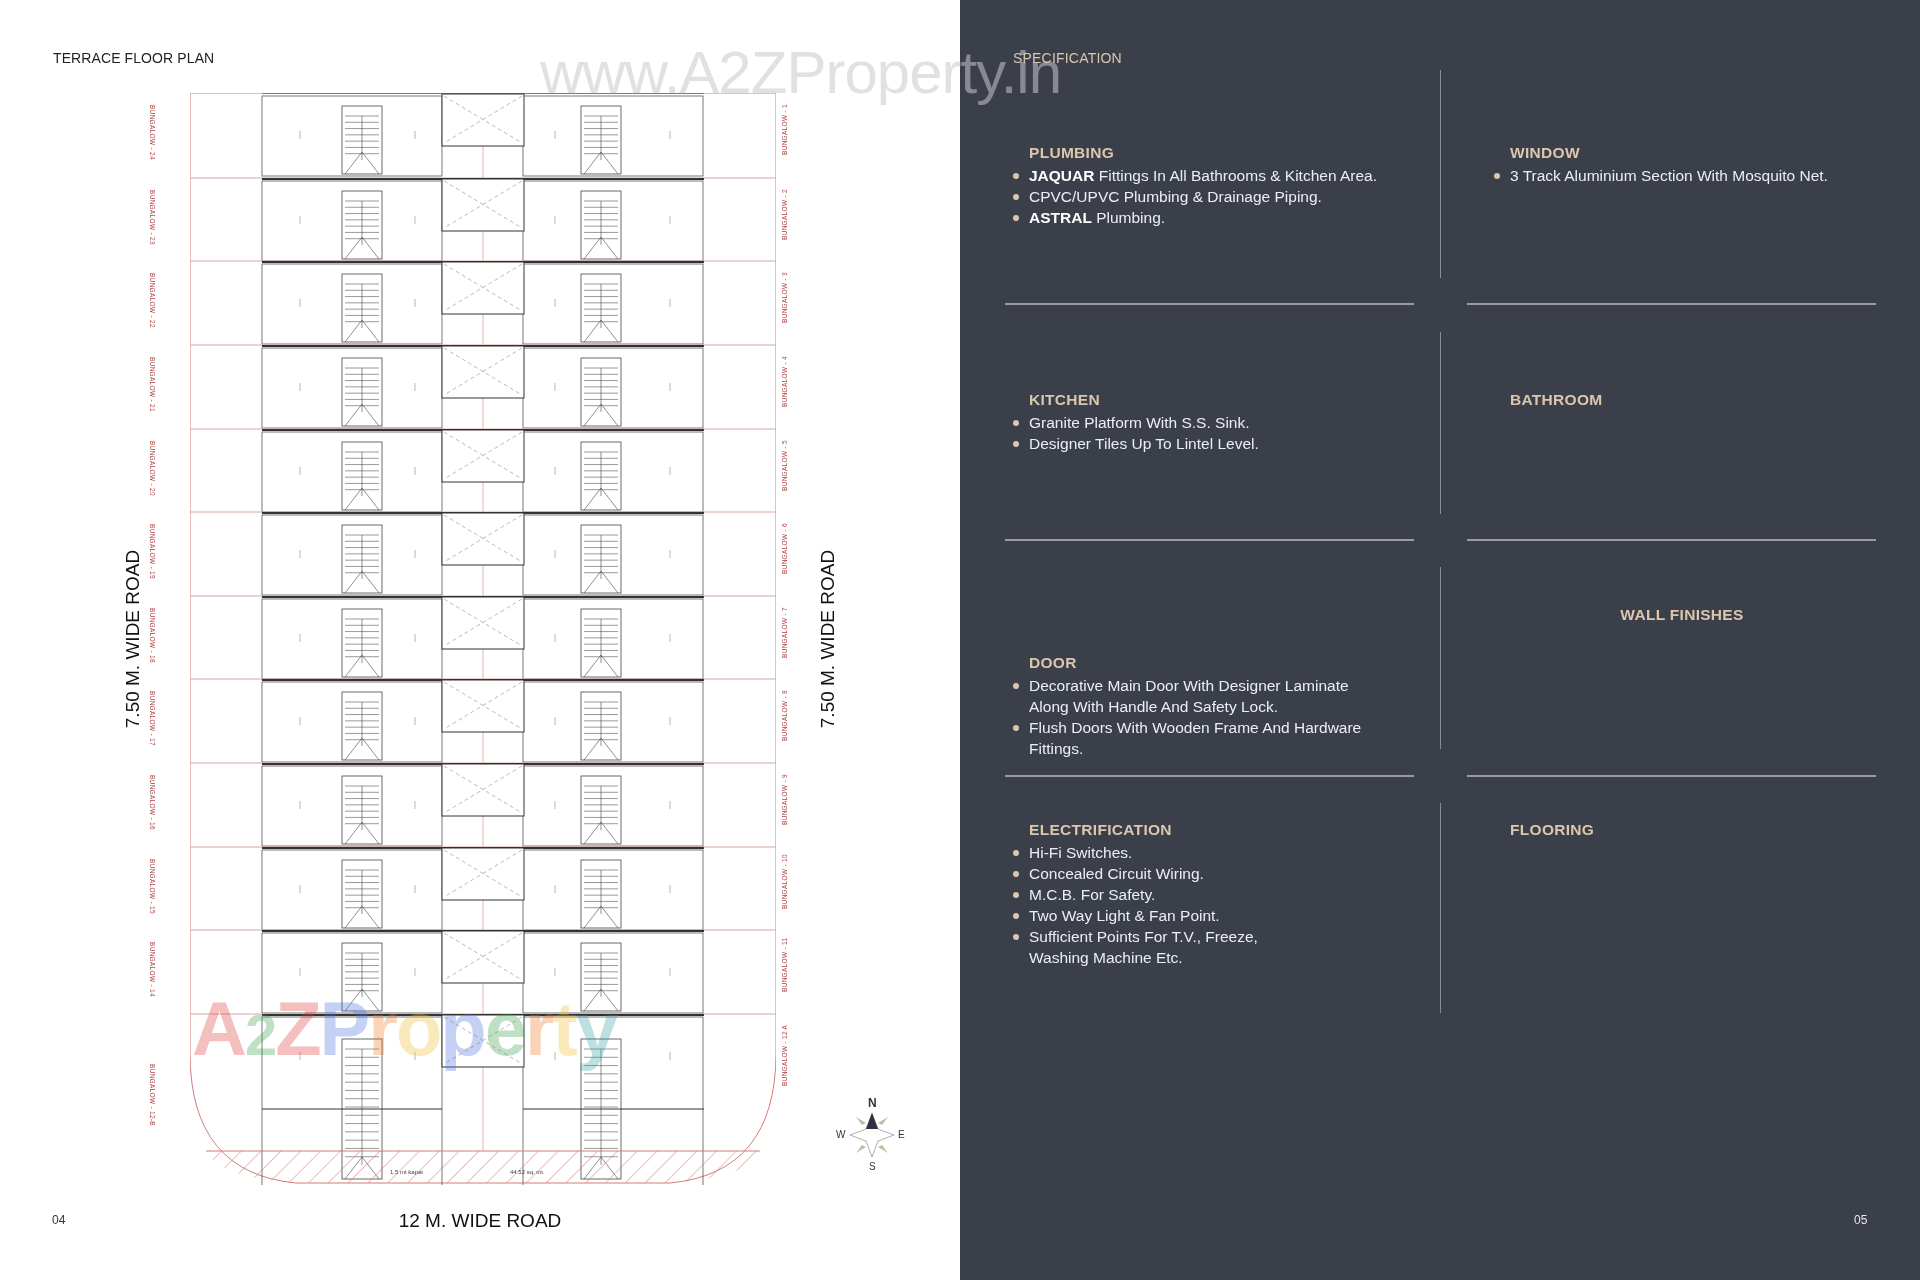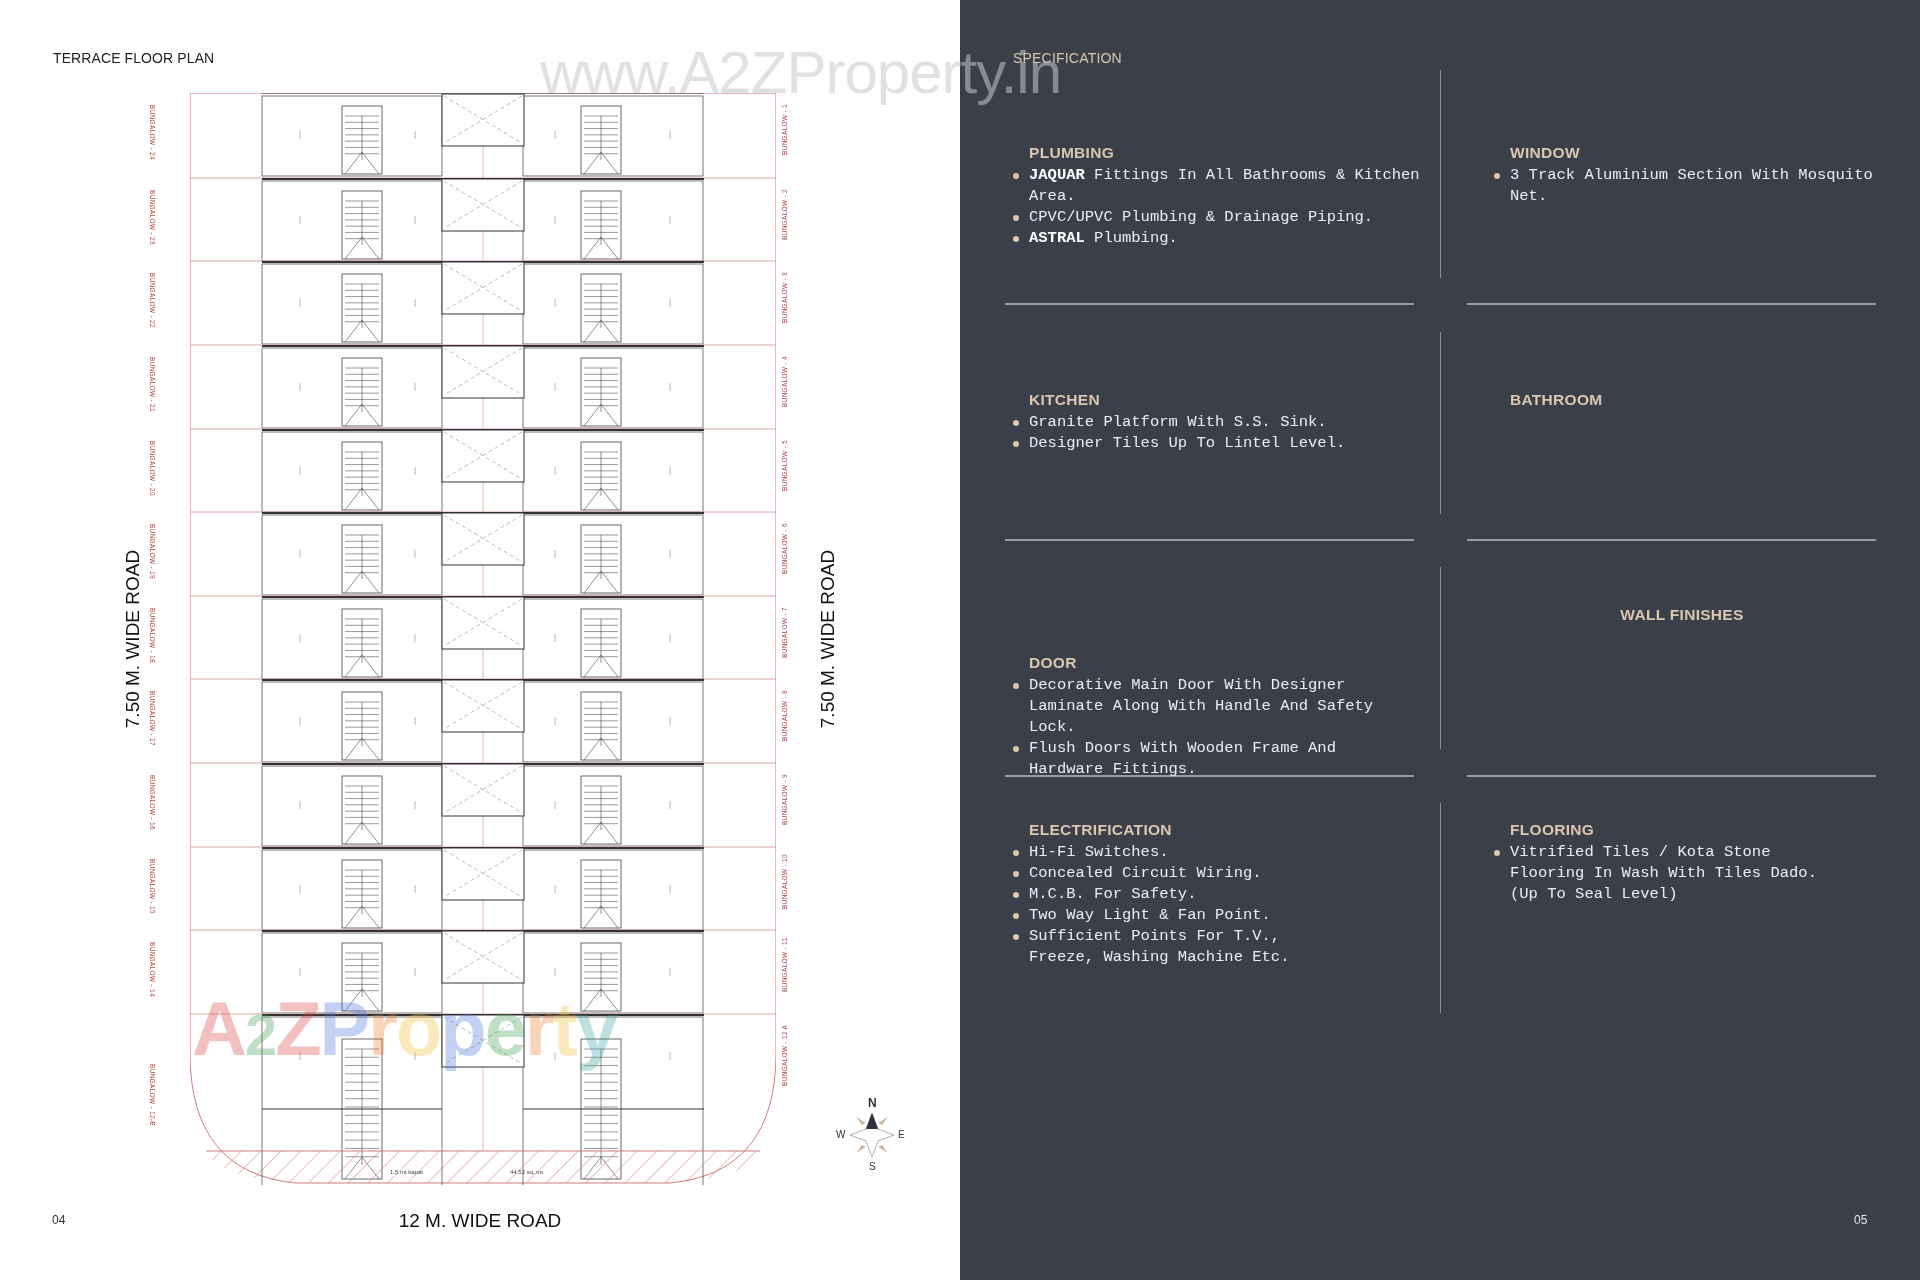--- a/index.html
+++ b/index.html
@@ -39,21 +39,21 @@
 
   
   .spec-title { position:absolute; left:1013px; top:50px; font-size:14px; color:#d9c7b0; letter-spacing:0.2px; }
 
   .vline { position:absolute; width:1px; background:#8a8d94; }
   .hline { position:absolute; height:2px; background:#9a9ca2; }
 
   .spec-block { position:absolute; width:420px; }
   .spec-heading { font-size:15.5px; font-weight:bold; color:#dcc6ad; letter-spacing:0.3px; margin-bottom:3px; }
   .spec-list { list-style:none; }
-  .spec-item { position:relative; padding-left:16px; font-size:15.5px; line-height:21px; color:#eceef0;font-family:Liberation Mono, monospace; }
+  .spec-item { position:relative; padding-left:16px; font-size:15.5px; line-height:21px; color:#eceef0; }
   .spec-item::before { content:""; position:absolute; left:0; top:8px; width:6px; height:6px; border-radius:50%; background:#dcc6ad; }
   .spec-item b { font-weight:bold; color:#ffffff; }
 </style>
 </head>
 <body>
 
 <div class="page-left">
   <div class="plan-title">TERRACE FLOOR PLAN</div>
 
   <div class="plan">
@@ -611,18 +611,15 @@
     <li class="spec-item">Hi-Fi Switches.</li>
     <li class="spec-item">Concealed Circuit Wiring.</li>
     <li class="spec-item">M.C.B. For Safety.</li>
     <li class="spec-item">Two Way Light &amp; Fan Point.</li>
     <li class="spec-item">Sufficient Points For T.V., Freeze, Washing Machine Etc.</li>
   </ul>
 </div>
 
 <div class="spec-block" style="left:1494px; top:821px; width:360px;">
   <div class="spec-heading" style="padding-left:16px;">FLOORING</div>
-  <ul class="spec-list">
-    <li class="spec-item">Vitrified Tiles / Kota Stone Flooring In Wash With Tiles Dado. (Up To Seal Level)</li>
-  </ul>
 </div>
 
 <div class="page-num right">05</div>
 
 </body></html>

